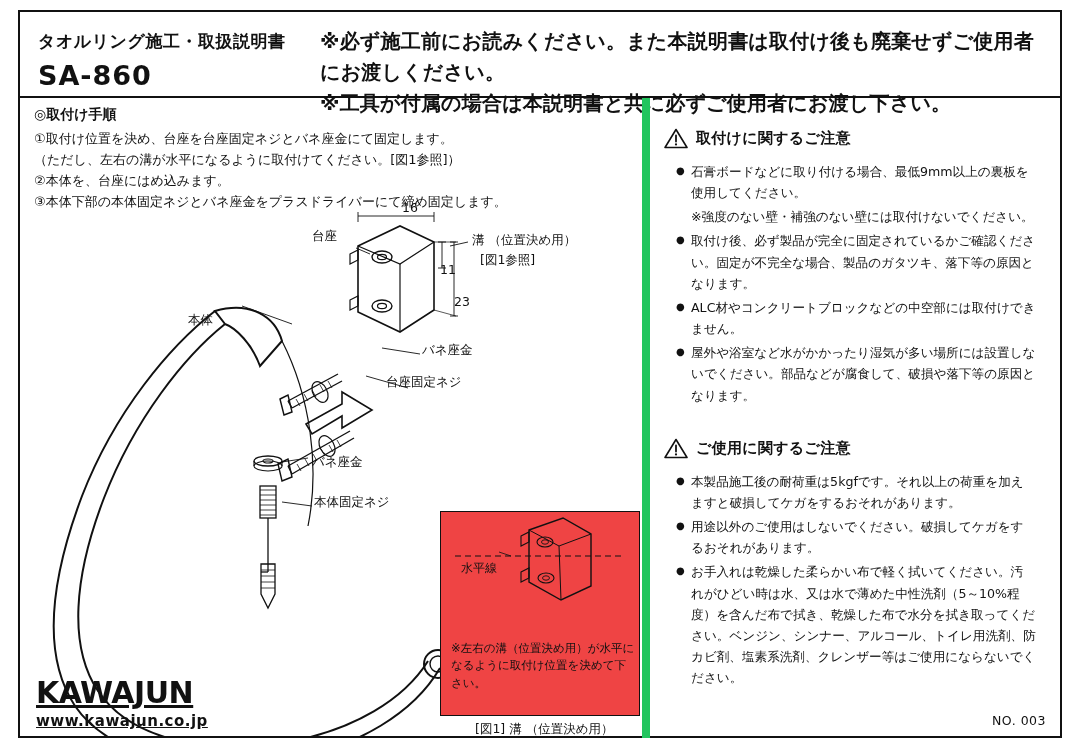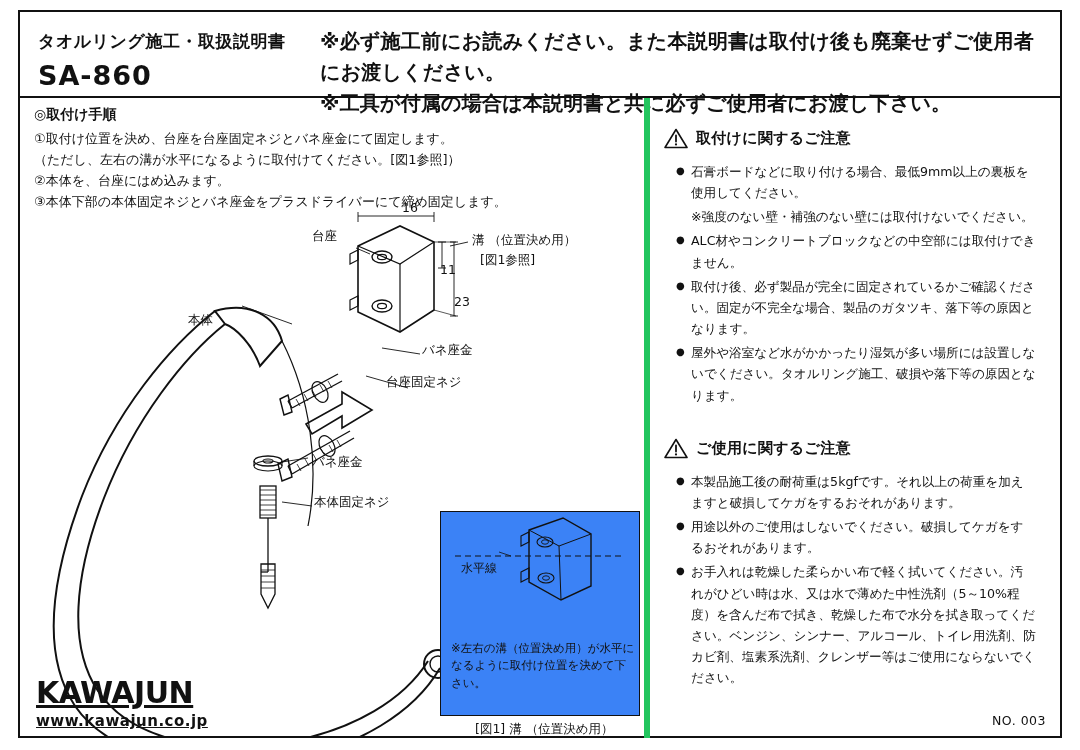--- a/index.html
+++ b/index.html
@@ -56,21 +56,21 @@
 
   
   .body-area {
     position: relative;
     height: 640px;
   }
   .left-col {
     position: absolute;
     left: 0; top: 0;
     width: 630px; height: 640px;
-    border-right: 6px solid #22c55e;
+    border-right: 8px solid #22c55e;
   }
   .right-col {
     position: absolute;
     left: 630px; top: 0;
     width: 410px; height: 640px;
     padding: 24px 12px 0 14px;
   }
 
   
   .proc-title {
@@ -97,21 +97,21 @@
     font-size: 12.5px;
     white-space: nowrap;
   }
 
   
   .fig1 {
     position: absolute;
     left: 420px; top: 305px;
     width: 200px; height: 205px;
     border: 1.6px solid #111;
-    background: #3b82f6;
+    background: #ef4444;
   }
   .fig1-caption {
     position: absolute;
     left: 455px; top: 515px;
     font-size: 12.5px;
   }
   .fig1-note {
     position: absolute;
     left: 10px; top: 128px;
     width: 184px;
@@ -356,23 +356,23 @@
         <svg class="warn-tri" viewBox="0 0 24 21">
           <path d="M12 1.5 L23 19.5 L1 19.5 Z" fill="none" stroke="#111" stroke-width="1.6" stroke-linejoin="round"></path>
           <path d="M12 7.5 L12 13.5" stroke="#111" stroke-width="1.8" stroke-linecap="round"></path>
           <circle cx="12" cy="16.4" r="1.1" fill="#111"></circle>
         </svg>
         <span class="caution-head-text">取付けに関するご注意</span>
       </div>
       <ul class="bullet-list">
         <li class="bullet-item">石膏ボードなどに取り付ける場合、最低9mm以上の裏板を使用してください。</li>
         <li class="bullet-item no-dot">※強度のない壁・補強のない壁には取付けないでください。</li>
+        <li class="bullet-item">取付け後、必ず製品が完全に固定されているかご確認ください。固定が不完全な場合、製品のガタツキ、落下等の原因となります。</li>
         <li class="bullet-item">ALC材やコンクリートブロックなどの中空部には取付けできません。</li>
-        <li class="bullet-item">取付け後、必ず製品が完全に固定されているかご確認ください。固定が不完全な場合、製品のガタツキ、落下等の原因となります。</li>
-        <li class="bullet-item">屋外や浴室など水がかかったり湿気が多い場所には設置しないでください。タオルリング施工、破損や落下等の原因となります。</li>
+        <li class="bullet-item">屋外や浴室など水がかかったり湿気が多い場所には設置しないでください。部品などが腐食して、破損や落下等の原因となります。</li>
       </ul>
 
       <div class="sep-gap"></div>
 
       <div class="caution-head">
         <svg class="warn-tri" viewBox="0 0 24 21">
           <path d="M12 1.5 L23 19.5 L1 19.5 Z" fill="none" stroke="#111" stroke-width="1.6" stroke-linejoin="round"></path>
           <path d="M12 7.5 L12 13.5" stroke="#111" stroke-width="1.8" stroke-linecap="round"></path>
           <circle cx="12" cy="16.4" r="1.1" fill="#111"></circle>
         </svg>

